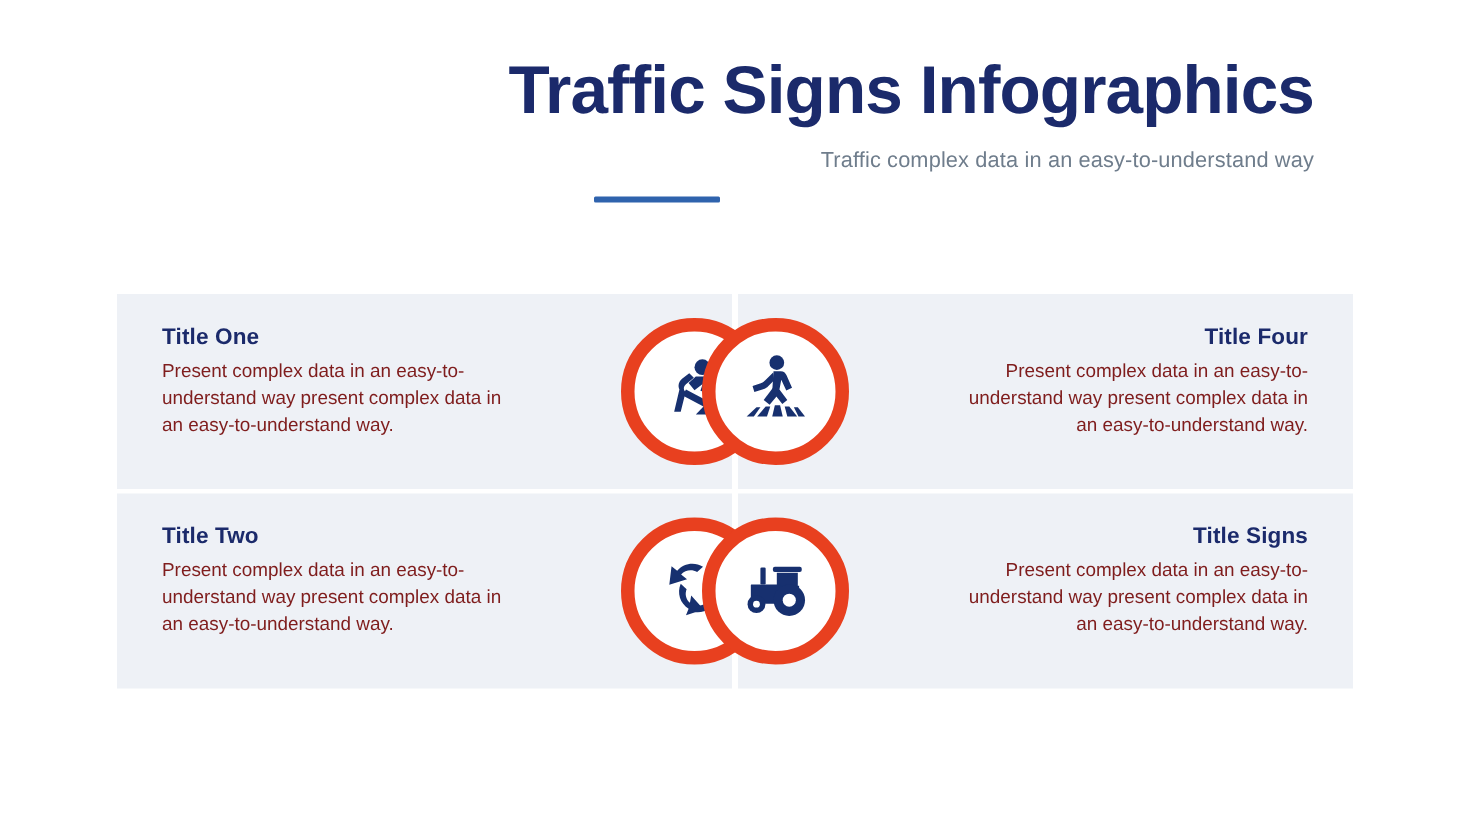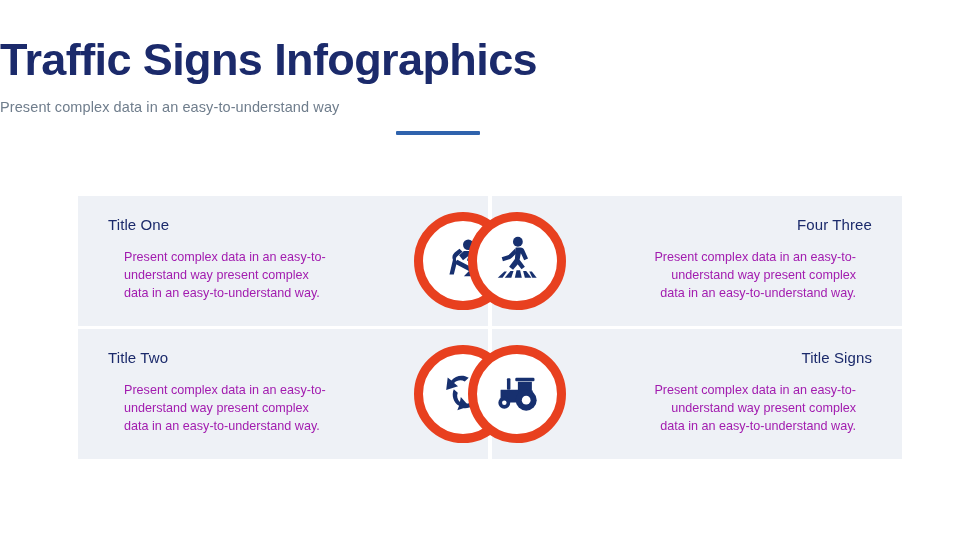--- a/index.html
+++ b/index.html
@@ -20,21 +20,21 @@
     inset: 0;
     background: #ffffff;
   }
 
   
   .header {
     position: absolute;
     left: 0;
     top: 36px;
     width: 876px;
-    text-align: left;
+    text-align: right;
   }
   .main-title {
     font-size: 45px;
     font-weight: bold;
     color: #1b2a6b;
     letter-spacing: -0.6px;
     line-height: 1.08;
     margin: 0;
     font-family: "Liberation Sans", sans-serif;
   }
@@ -81,30 +81,30 @@
   .card.c1 .card-text {
     left: 30px;
     text-align: left;
   }
   .card.c2 .card-text {
     right: 30px;
     text-align: right;
   }
   .card-title {
     font-size: 15px;
-    font-weight: normal;
+    font-weight: bold;
     color: #1b2a6b;
     margin: 0 0 6px 0;
     letter-spacing: 0.1px;
   }
   .card-body {
     font-size: 12.6px;
-    color: #a21caf;
+    color: #7f1d1d;
     line-height: 1.42;
-    margin: 16px;
+    margin: 0;
   }
 
   
   .sign {
     position: absolute;
     width: 98px;
     height: 98px;
     border-radius: 50%;
     background: #ffffff;
     border: 9px solid #e8401f;
@@ -122,21 +122,21 @@
   }
   .sign .glyph { fill: #17306f; }
 </style>
 </head>
 <body>
 
 <div class="slide">
 
   <div class="header">
     <h1 class="main-title">Traffic Signs Infographics</h1>
-    <p class="subtitle">Present complex data in an easy-to-understand way</p>
+    <p class="subtitle">Traffic complex data in an easy-to-understand way</p>
     <div class="accent-bar"></div>
   </div>
 
   <div class="grid">
 
     <div class="card r1 c1">
       <div class="card-text">
         <p class="card-title">Title One</p>
         <p class="card-body">Present complex data in an easy-to-understand way present complex data in an easy-to-understand way.</p>
       </div>
@@ -148,21 +148,21 @@
             <path d="M31.5 21.5 L25.5 26.5 C23.5 28.2 23.3 30.5 25 32.3 L25.2 32.5 L21.5 47.5 L16.5 47.5 L20.5 30.5 C19.2 27.5 20 24.5 22.5 22.3 L28 18 Z"></path>
             <path d="M25.5 30.5 L51 44 L48.5 48.5 L23 35 Z"></path>
             <path d="M45.5 36.5 L58 49.5 L33 49.5 Z"></path>
           </g>
         </svg>
       </div>
     </div>
 
     <div class="card r1 c2">
       <div class="card-text">
-        <p class="card-title">Four Three</p>
+        <p class="card-title">Title Four</p>
         <p class="card-body">Present complex data in an easy-to-understand way present complex data in an easy-to-understand way.</p>
       </div>
       <div class="sign">
         <svg viewBox="0 0 64 64" xmlns="http://www.w3.org/2000/svg">
           <g class="glyph">
             <circle cx="33" cy="10" r="5.6"></circle>
             <path d="M30.5 16.5 L36 16.5 C38.2 16.5 39.6 17.7 40.4 19.6 L44.6 29.2 L40.2 31.2 L36.4 23 L35 30.5 L41 38.5 L37.2 41.5 L29.5 31.8 Z"></path>
             <path d="M30.2 17.5 L24.2 23.5 C23 24.7 22.2 25.4 20.8 25.8 L14.5 27.8 L15.9 32.4 L23.2 30.1 C24.6 29.6 25.4 29 26.4 28 L31 23.5 Z"></path>
             <path d="M30.5 28.5 L35.2 33 L27.5 42 L23 38.5 Z"></path>
             <path d="M31.5 42.5 L35.5 42.5 L37.5 51 L29.5 51 Z"></path>

